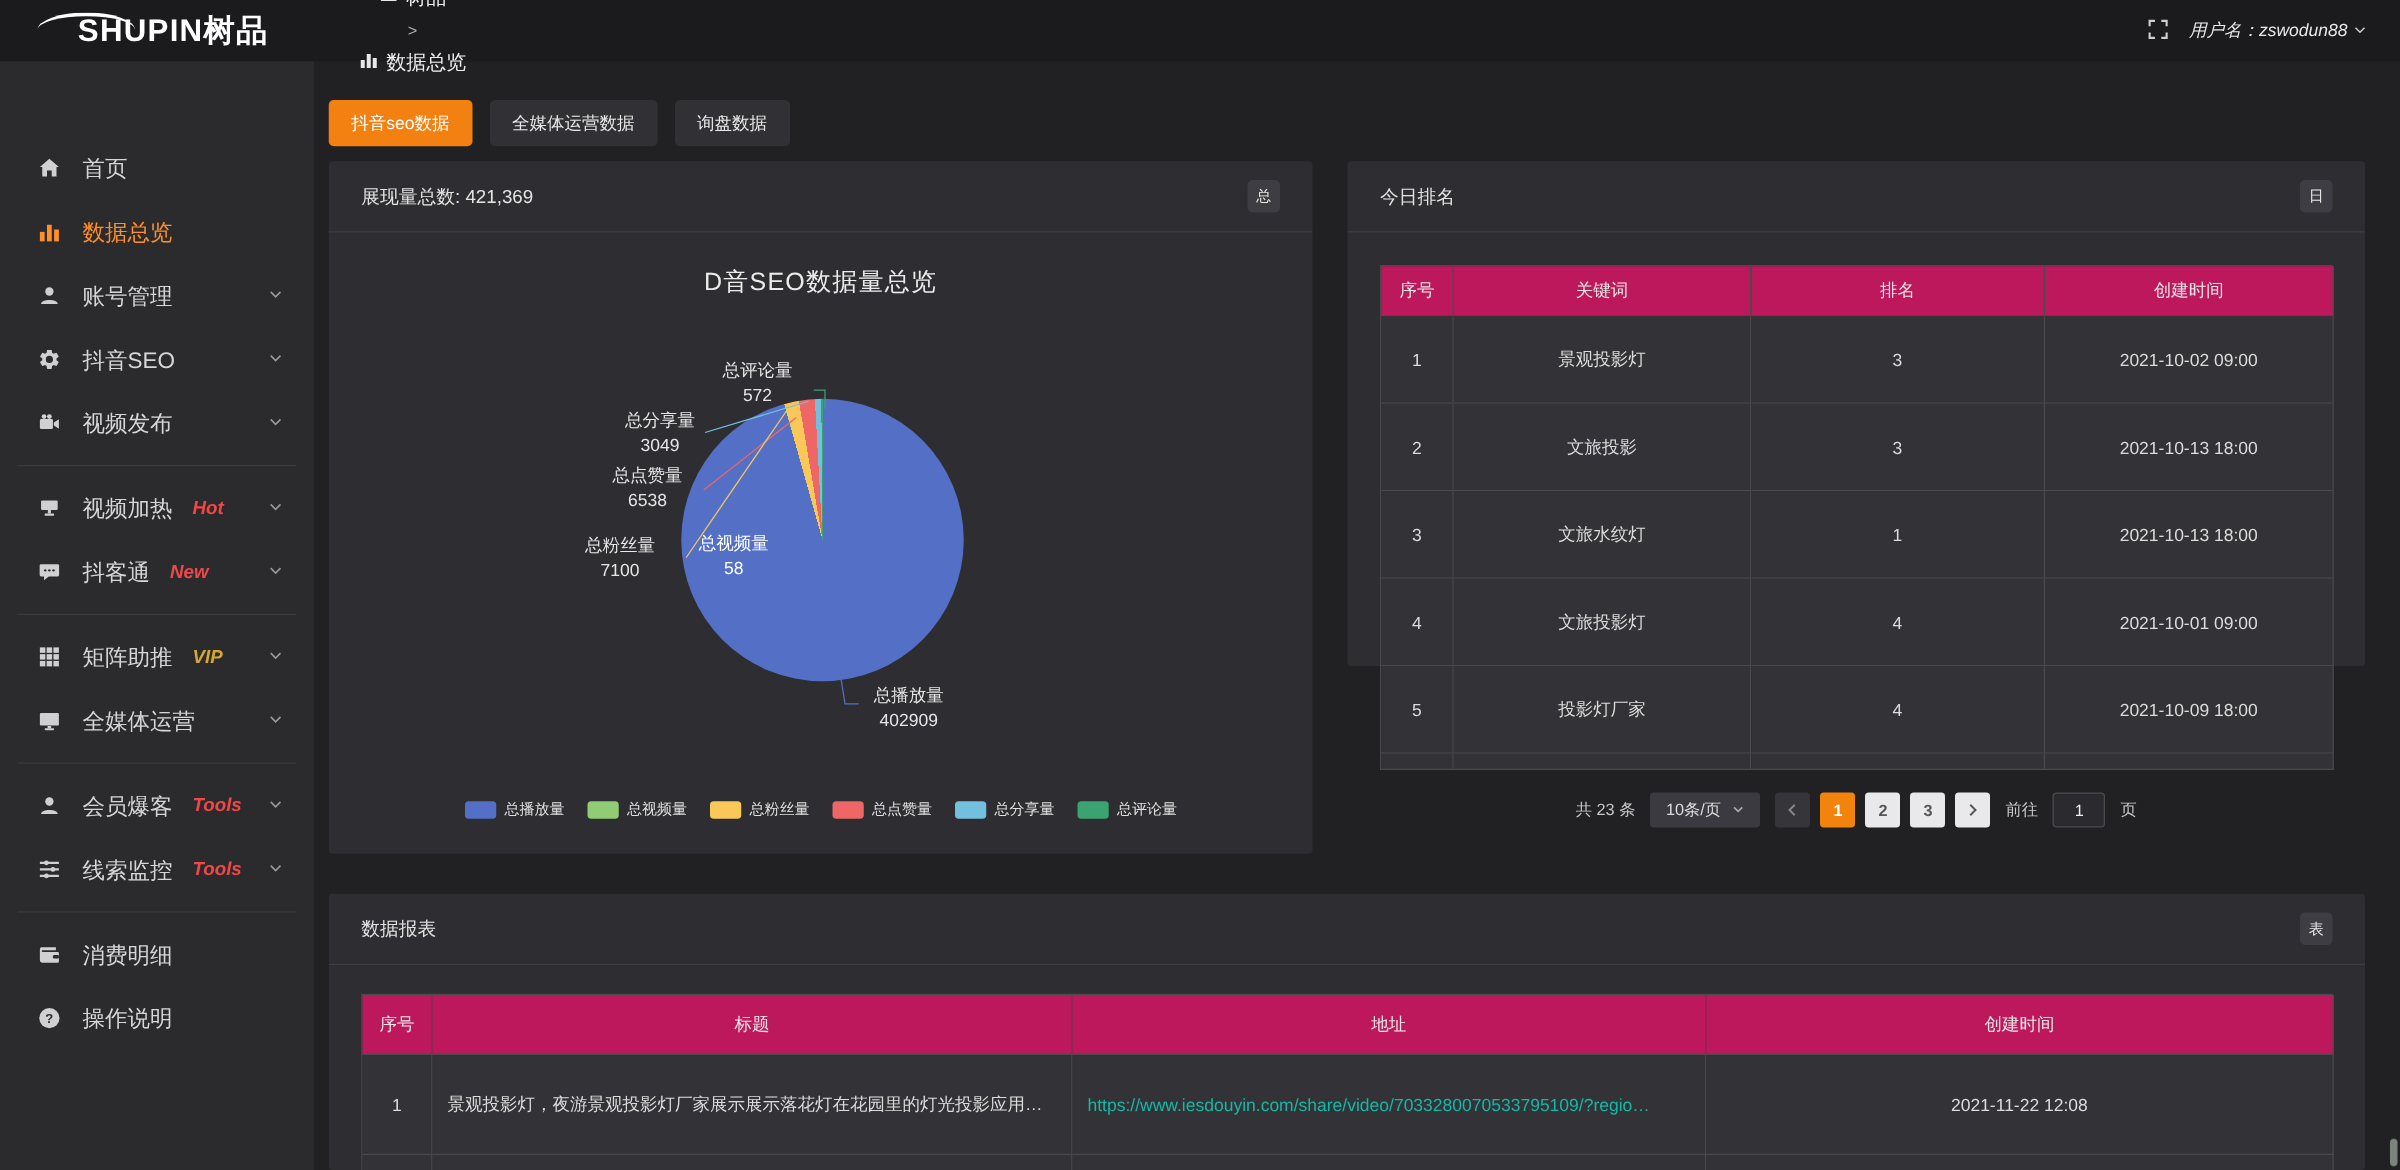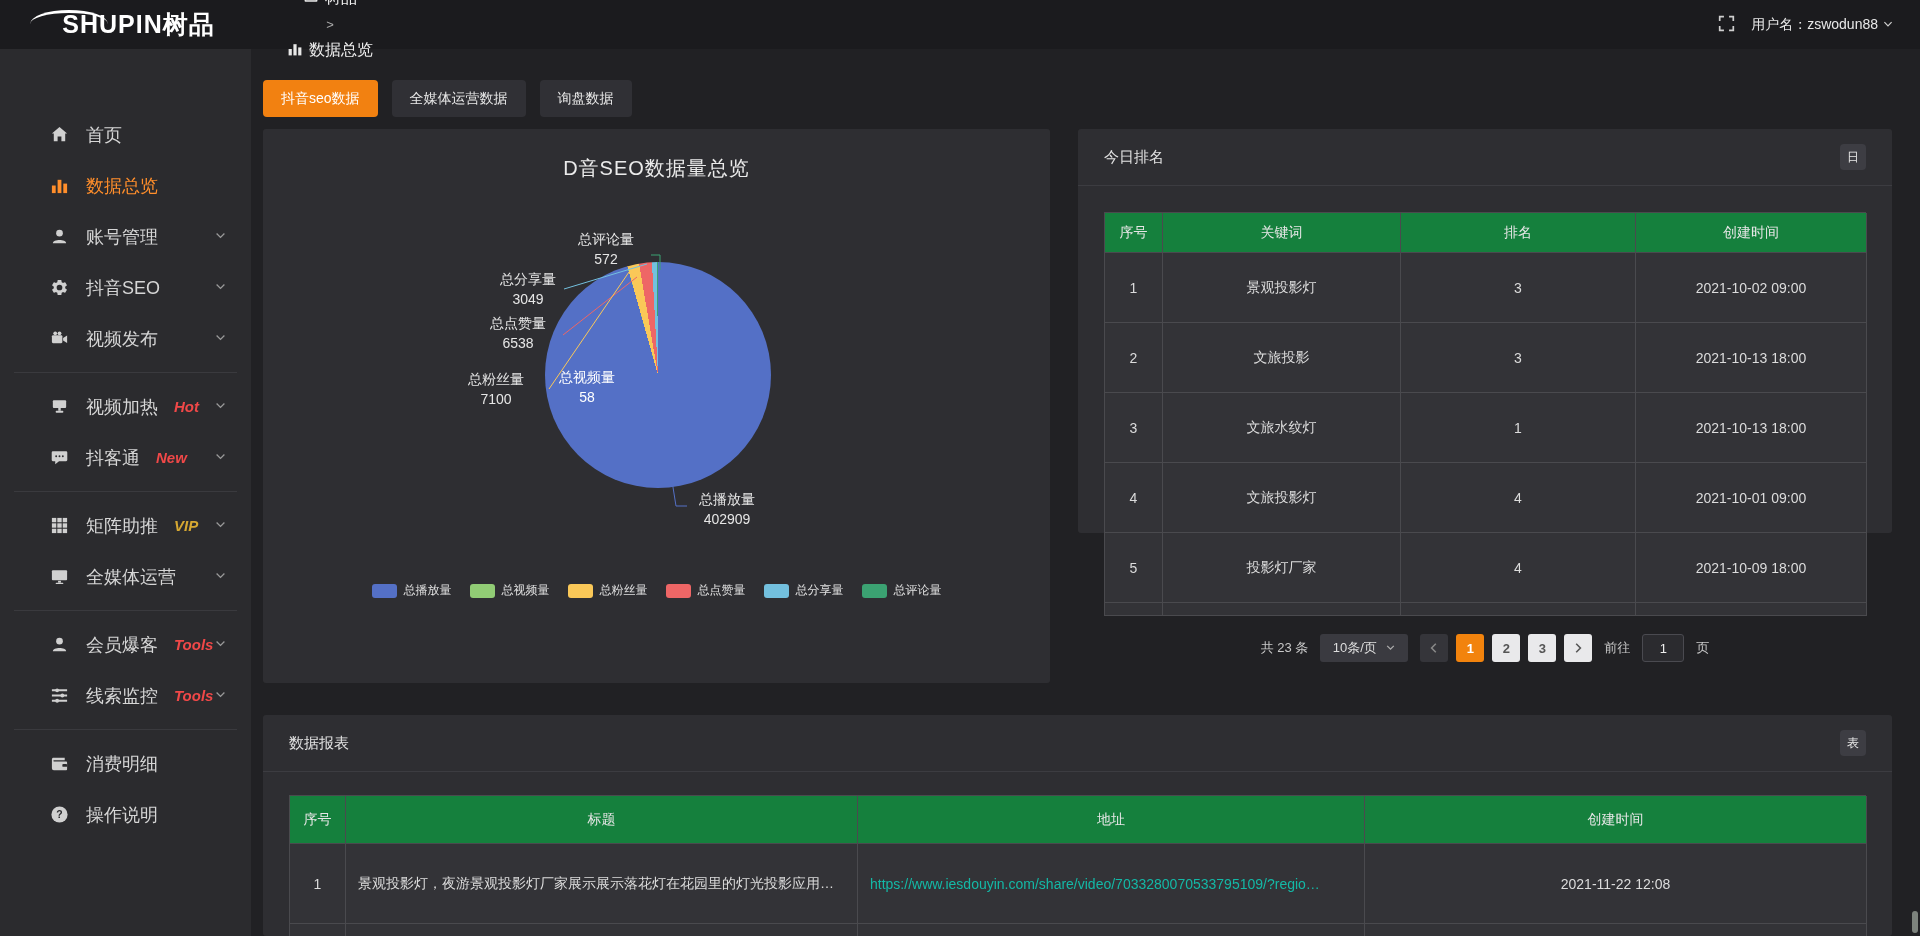--- a/index.html
+++ b/index.html
@@ -9,29 +9,29 @@
   
   .topbar { height:49px; background:#1b1b1e; display:flex; align-items:center; position:relative; z-index:5; }
   .logo-area { width:251px; padding-left:26px; display:flex; align-items:center; position:relative;justify-content:center; }
   .logo-text { color:#fff; font-size:25px; font-weight:bold; letter-spacing:1px; white-space:nowrap; }
   .logo-arc { position:absolute; left:30px; top:2px; width:78px; height:14px;
     border-top:3px solid #fff; border-radius:50% 50% 0 0 / 100% 100% 0 0; }
   .breadcrumb { display:flex; align-items:center; gap:8px; padding-left:36px; font-size:16px; color:#eee;flex-direction:column; }
   .crumb { display:flex; align-items:center; gap:6px; }
   .crumb-sep { color:#aaa; font-size:13px; margin:0 2px; }
   .topbar-right { margin-left:auto; display:flex; align-items:center; gap:16px; padding-right:26px; color:#e8e8e8; font-size:14px; }
-  .user-wrap { display:flex; align-items:center; gap:4px; }
+  .user-wrap { display:flex; align-items:center; gap:4px;font-style:italic; }
 
   
   .main { display:flex; height:887px; }
   .sidebar { width:251px; background:#2b2b2e; padding-top:60px; flex-shrink:0; }
   .content { flex:1; padding:31px 28px 0 12px; overflow:hidden; }
 
   
-  .side-item { height:51px; display:flex; align-items:center; padding-left:48px; position:relative;
+  .side-item { height:51px; display:flex; align-items:center; padding-left:28px; position:relative;
     color:#d6d6d6; font-size:18px; cursor:pointer; }
   .side-item .s-icon { width:22px; display:flex; justify-content:center; margin-right:16px; color:#d0d0d0; }
   .side-item.active { color:#ff8e2b; }
   .side-item.active .s-icon { color:#ff8e2b; }
   .side-badge { font-size:15px; font-weight:bold; font-style:italic; margin-left:16px; }
   .side-badge.red { color:#f04848; }
   .side-badge.gold { color:#d6a832; }
   .side-chevron { position:absolute; right:24px; color:#9a9a9a; }
   .side-divider { height:1px; background:#3a3a3e; margin:8px 14px; }
 
@@ -62,21 +62,21 @@
   .legend-swatch { width:25px; height:14px; border-radius:3px; display:inline-block; }
   .legend-label { font-size:12px; color:#e0e0e0; }
 
   
   .rank-panel { width:814px; height:404px; }
   .rank-body { padding:26px 26px 0; }
   .grid-table { display:grid; border-top:1px solid #4a4a4e; border-left:1px solid #4a4a4e; }
   .rank-table { grid-template-columns:58px 238px 235px 231px; }
   .gcell { border-right:1px solid #4a4a4e; border-bottom:1px solid #4a4a4e; background:#333337;
     display:flex; align-items:center; justify-content:center; font-size:14px; color:#dcdcdc; }
-  .gcell.head { height:40px; background:#15803d; color:#e6e6e6; }
+  .gcell.head { height:40px; background:#be185d; color:#e6e6e6; }
   .rank-table .gcell.body { height:70px; }
   .rank-table .gcell.stub { height:13px; }
   .pagination { margin-top:18px; display:flex; align-items:center; justify-content:center; gap:12px;
     font-size:13px; color:#c8c8c8; }
   .page-size-select { width:88px; height:28px; background:#3a3a40; border-radius:3px; display:flex;
     align-items:center; justify-content:center; gap:8px; color:#ddd; cursor:pointer; }
   .pg-btn { min-width:28px; height:28px; border:none; border-radius:3px; font-size:13px; font-weight:bold;
     font-family:inherit; cursor:pointer; display:flex; align-items:center; justify-content:center; }
   .pg-prev { background:#35353a; color:#777; }
   .pg-num { background:#e9e9eb; color:#555; }
@@ -340,20 +340,24 @@
 
     <div class="tabs">
       <button class="tab active">抖音seo数据</button>
       <button class="tab">全媒体运营数据</button>
       <button class="tab">询盘数据</button>
     </div>
 
     <div class="row-top">
 
       <section class="panel chart-panel">
+        <div class="panel-head">
+          <span>展现量总数: 421,369</span>
+          <button class="corner-btn">总</button>
+        </div>
         <div class="chart-area">
           <div class="chart-title">D音SEO数据量总览</div>
 
           <div class="pie" id="pie" style="background: conic-gradient(rgb(84, 112, 198) 0deg, rgb(84, 112, 198) 344.229deg, rgb(145, 204, 117) 344.229deg, rgb(145, 204, 117) 344.278deg, rgb(250, 200, 88) 344.278deg, rgb(250, 200, 88) 350.344deg, rgb(238, 102, 102) 350.344deg, rgb(238, 102, 102) 356.906deg, rgb(115, 192, 222) 356.906deg, rgb(115, 192, 222) 359.511deg, rgb(59, 162, 114) 359.511deg, rgb(59, 162, 114) 360deg);"></div>
 
           <svg class="leader-lines" width="787" height="496" viewBox="0 0 787 496" fill="none" stroke-width="1">
             <polyline points="388,126 397,126 397,141" stroke="#3ba272"></polyline>
             <polyline points="301,160 384,135" stroke="#73c0de"></polyline>
             <polyline points="300,206 374,148" stroke="#ee6666"></polyline>
             <polyline points="286,260 366,143" stroke="#fac858"></polyline>

